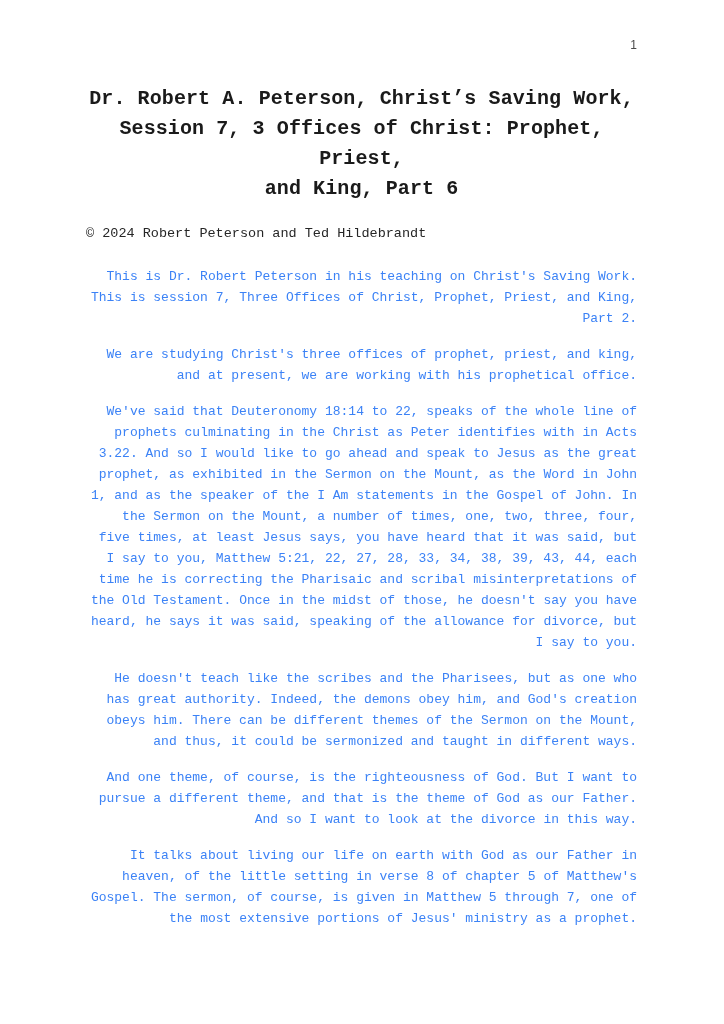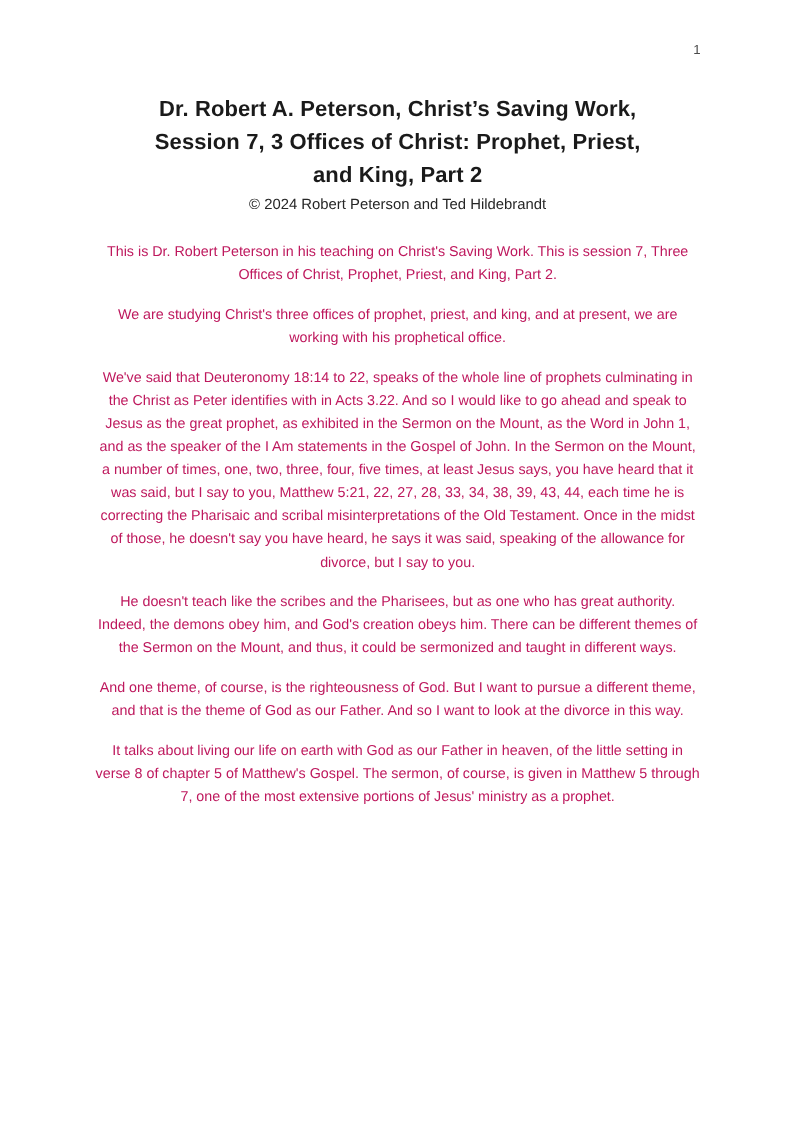--- a/index.html
+++ b/index.html
@@ -16,61 +16,62 @@
   .page-number {
     position: absolute;
     top: 38px;
     right: 87px;
     font-size: 12px;
     line-height: 14px;
     color: #4a4a4a;
   }
   .content {
     padding: 84px 87px 0 86px; 
+    font-family: Liberation Mono, monospace;
   }
   .doc-title {
     text-align: center;
     font-size: 20px;
     font-weight: 700;
     line-height: 30px;
     color: #1a1a1a;
     letter-spacing: 0.1px;
   }
   .copyright {
-    text-align: center;
+    text-align: left;
     font-size: 13.5px;
     line-height: 19px;
-    margin-top: 2px;
+    margin-top: 20px;
     color: #262626;
   }
   .body-text {
     margin-top: 23px;
   }
   .para {
     margin: 0 0 15px 0;
     font-size: 13px;
     line-height: 21px;
-    color: #be185d;
-    text-align: center;
+    color: #3b82f6;
+    text-align: right;
   }
 </style>
 </head>
 <body>
 
 <div class="page">
 
   <div class="page-number">1</div>
 
   <div class="content">
 
     <header>
       <h1 class="doc-title" style="margin:0;">
         <span style="display:block;">Dr. Robert A. Peterson, Christ’s Saving Work,</span>
         <span style="display:block;">Session 7, 3 Offices of Christ: Prophet, Priest,</span>
-        <span style="display:block;">and King, Part 2</span>
+        <span style="display:block;">and King, Part 6</span>
       </h1>
       <div class="copyright">© 2024 Robert Peterson and Ted Hildebrandt</div>
     </header>
 
     <main class="body-text">
       <p class="para">This is Dr. Robert Peterson in his teaching on Christ's Saving Work. This is session 7, Three Offices of Christ, Prophet, Priest, and King, Part 2.</p>
       <p class="para">We are studying Christ's three offices of prophet, priest, and king, and at present, we are working with his prophetical office.</p>
       <p class="para">We've said that Deuteronomy 18:14 to 22, speaks of the whole line of prophets culminating in the Christ as Peter identifies with in Acts 3.22. And so I would like to go ahead and speak to Jesus as the great prophet, as exhibited in the Sermon on the Mount, as the Word in John 1, and as the speaker of the I Am statements in the Gospel of John. In the Sermon on the Mount, a number of times, one, two, three, four, five times, at least Jesus says, you have heard that it was said, but I say to you, Matthew 5:21, 22, 27, 28, 33, 34, 38, 39, 43, 44, each time he is correcting the Pharisaic and scribal misinterpretations of the Old Testament. Once in the midst of those, he doesn't say you have heard, he says it was said, speaking of the allowance for divorce, but I say to you.</p>
       <p class="para">He doesn't teach like the scribes and the Pharisees, but as one who has great authority. Indeed, the demons obey him, and God's creation obeys him. There can be different themes of the Sermon on the Mount, and thus, it could be sermonized and taught in different ways.</p>
       <p class="para">And one theme, of course, is the righteousness of God. But I want to pursue a different theme, and that is the theme of God as our Father. And so I want to look at the divorce in this way.</p>

